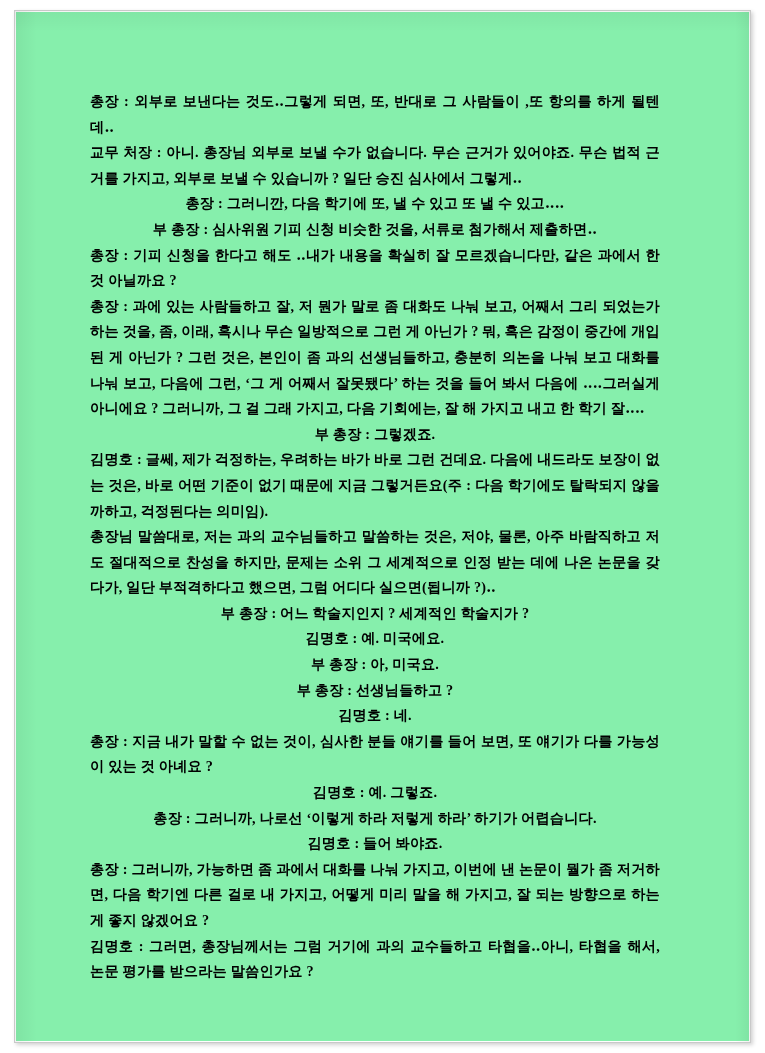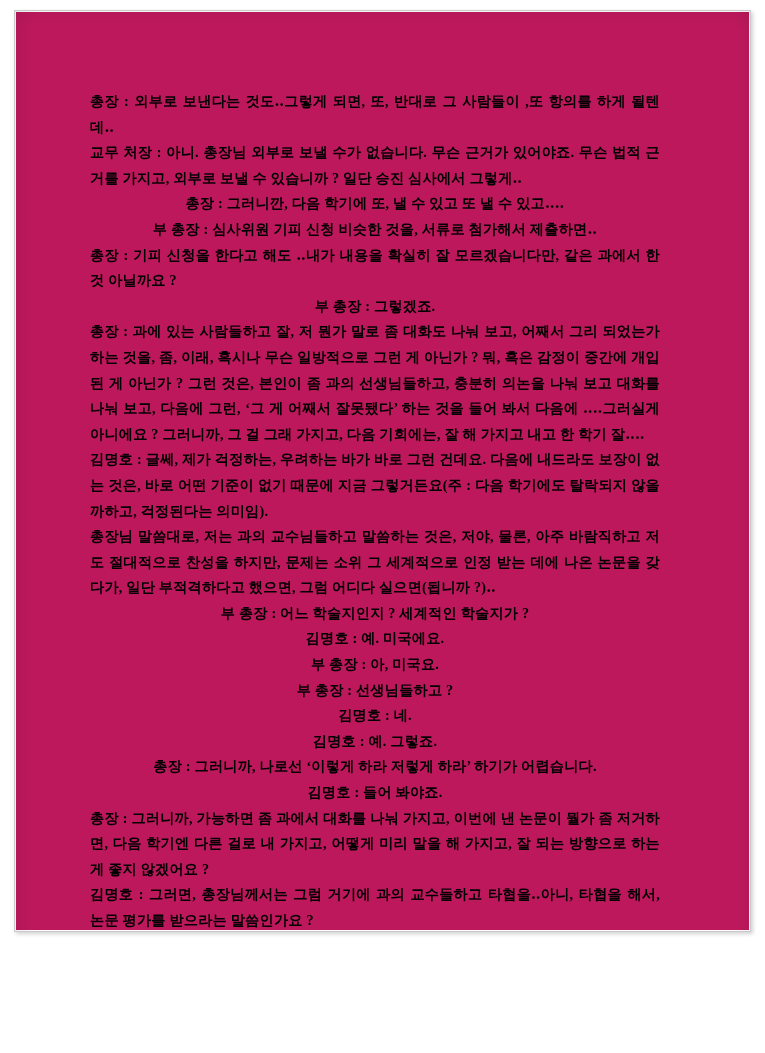--- a/index.html
+++ b/index.html
@@ -14,22 +14,22 @@
     color: #000000;
     position: relative;
     overflow: hidden;
   }
   
   #page-scan {
     position: absolute;
     left: 14px;
     top: 10px;
     width: 737px;
-    height: 922px;
-    background: #be185d;
+    height: 1033px;
+    background: #86efac;
     box-sizing: border-box;
     border: 1px solid #c9c9c9;
     box-shadow: inset 0 0 0 1px #ffffff, 2px 2px 4px rgba(0,0,0,0.18);
   }
   
   #page-scan::before {
     content: "";
     position: absolute;
     left: 0; top: 0; right: 0; bottom: 0;
     pointer-events: none;
@@ -68,29 +68,30 @@
 <body>
 
 <div id="page-scan">
   <div id="transcript">
 
     <p class="line bold para">총장 : 외부로 보낸다는 것도‥그렇게 되면, 또, 반대로 그 사람들이 ,또 항의를 하게 될텐데‥</p>
     <p class="line para">교무 처장 : 아니. 총장님 외부로 보낼 수가 없습니다. 무슨 근거가 있어야죠. 무슨 법적 근거를 가지고, 외부로 보낼 수 있습니까 ? 일단 승진 심사에서 그렇게‥</p>
     <p class="line bold para last">총장 : 그러니깐, 다음 학기에 또, 낼 수 있고 또 낼 수 있고‥‥</p>
     <p class="line bold para last">부 총장 : 심사위원 기피 신청 비슷한 것을, 서류로 첨가해서 제출하면‥</p>
     <p class="line para">총장 : 기피 신청을 한다고 해도 ‥내가 내용을 확실히 잘 모르겠습니다만, 같은 과에서 한 것 아닐까요 ?</p>
+    <p class="line bold para">총장 : 과에 있는 사람들하고 잘, 저 뭔가 말로 좀 대화도 나눠 보고, 어째서 그리 되었는가하는 것을, 좀, 이래, 혹시나 무슨 일방적으로 그런 게 아닌가 ? 뭐, 혹은 감정이 중간에 개입된 게 아닌가 ? 그런 것은, 본인이 좀 과의 선생님들하고, 충분히 의논을 나눠 보고 대화를 나눠 보고, 다음에 그런, ‘그 게 어째서 잘못됐다’ 하는 것을 들어 봐서 다음에 ‥‥그러실게 아니에요 ? 그러니까, 그 걸 그래 가지고, 다음 기회에는, 잘 해 가지고 내고 한 학기 잘‥‥</p>
     <p class="line para last">부 총장 : 그렇겠죠.</p>
-    <p class="line bold para">총장 : 과에 있는 사람들하고 잘, 저 뭔가 말로 좀 대화도 나눠 보고, 어째서 그리 되었는가하는 것을, 좀, 이래, 혹시나 무슨 일방적으로 그런 게 아닌가 ? 뭐, 혹은 감정이 중간에 개입된 게 아닌가 ? 그런 것은, 본인이 좀 과의 선생님들하고, 충분히 의논을 나눠 보고 대화를 나눠 보고, 다음에 그런, ‘그 게 어째서 잘못됐다’ 하는 것을 들어 봐서 다음에 ‥‥그러실게 아니에요 ? 그러니까, 그 걸 그래 가지고, 다음 기회에는, 잘 해 가지고 내고 한 학기 잘‥‥</p>
     <p class="line bold para">김명호 : 글쎄, 제가 걱정하는, 우려하는 바가 바로 그런 건데요. 다음에 내드라도 보장이 없는 것은, 바로 어떤 기준이 없기 때문에 지금 그렇거든요(주 : 다음 학기에도 탈락되지 않을 까하고, 걱정된다는 의미임).</p>
     <p class="line para">총장님 말씀대로, 저는 과의 교수님들하고 말씀하는 것은, 저야, 물론, 아주 바람직하고 저도 절대적으로 찬성을 하지만, 문제는 소위 그 세계적으로 인정 받는 데에 나온 논문을 갖다가, 일단 부적격하다고 했으면, 그럼 어디다 실으면(됩니까 ?)‥</p>
     <p class="line para last">부 총장 : 어느 학술지인지 ? 세계적인 학술지가 ?</p>
     <p class="line para last">김명호 : 예. 미국에요.</p>
     <p class="line para last">부 총장 : 아, 미국요.</p>
     <p class="line para last">부 총장 : 선생님들하고 ?</p>
     <p class="line para last">김명호 : 네.</p>
+    <p class="line para">총장 : 지금 내가 말할 수 없는 것이, 심사한 분들 얘기를 들어 보면, 또 얘기가 다를 가능성이 있는 것 아녜요 ?</p>
     <p class="line para last">김명호 : 예. 그렇죠.</p>
     <p class="line para last">총장 : 그러니까, 나로선 ‘이렇게 하라 저렇게 하라’ 하기가 어렵습니다.</p>
     <p class="line bold para last">김명호 : 들어 봐야죠.</p>
     <p class="line bold para">총장 : 그러니까, 가능하면 좀 과에서 대화를 나눠 가지고, 이번에 낸 논문이 뭘가 좀 저거하면, 다음 학기엔 다른 걸로 내 가지고, 어떻게 미리 말을 해 가지고, 잘 되는 방향으로 하는 게 좋지 않겠어요 ?</p>
     <p class="line bold para">김명호 : 그러면, 총장님께서는 그럼 거기에 과의 교수들하고 타협을‥아니, 타협을 해서, 논문 평가를 받으라는 말씀인가요 ?</p>
 
   </div>
 </div>
 
 </body></html>

